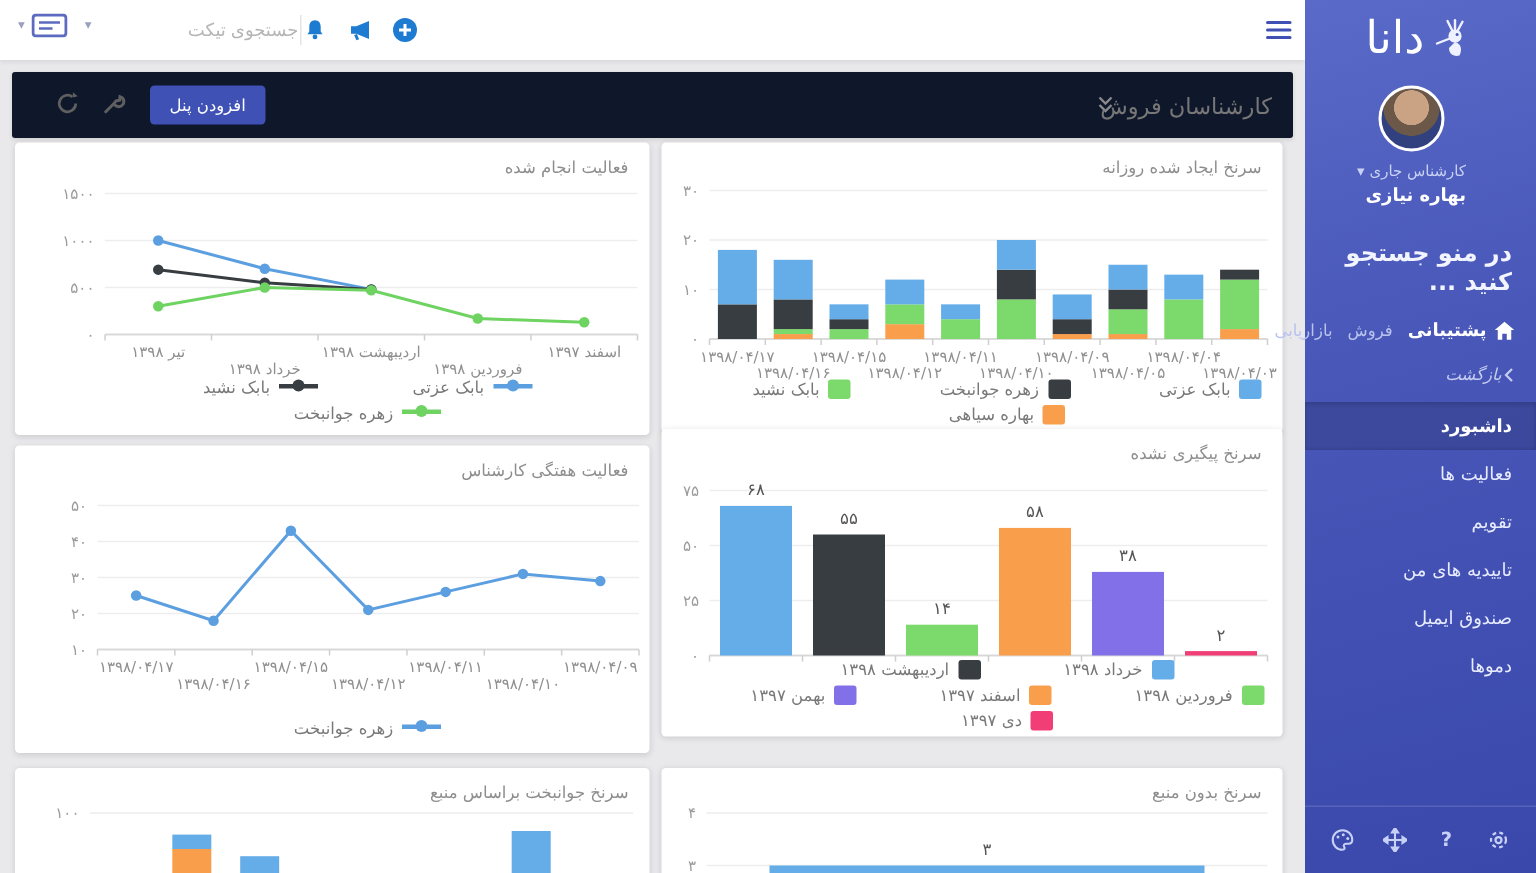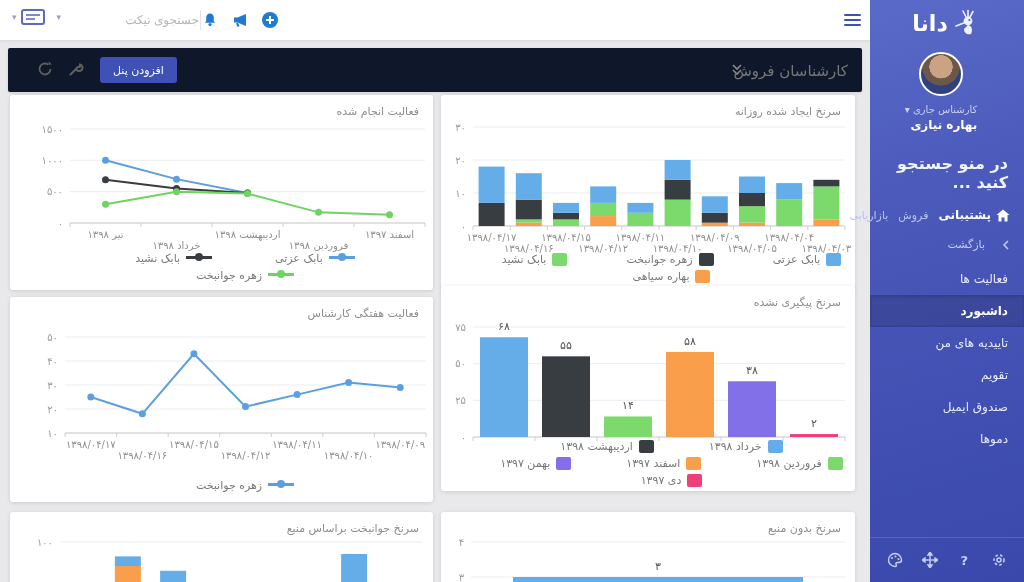--- a/index.html
+++ b/index.html
@@ -33,31 +33,31 @@
   .legend{position:absolute;left:0;right:0;display:flex;justify-content:center;align-items:center;direction:rtl;flex-wrap:wrap;column-gap:16px;row-gap:4px;}
   .lg{display:flex;align-items:flex-start;gap:6px;font-size:11px;color:#787878;cursor:pointer;margin-left:47px;}
   .lg-sq{width:15px;height:13px;border-radius:2px;display:inline-block;}
   .lg-line{position:relative;width:26px;height:10px;display:inline-block;}
   .lg-bar{position:absolute;left:0;top:4px;width:26px;height:2.5px;}
   .lg-dot{position:absolute;left:9px;top:1px;width:8px;height:8px;border-radius:50%;}
 
   
   .sidebar{position:absolute;right:0;top:0;width:154px;height:582px;background:linear-gradient(165deg,#5a6ac8 0%,#4857b8 40%,#3a48ac 100%);z-index:6;direction:rtl;color:#fff;}
   .logo{display:flex;align-items:center;justify-content:center;gap:4px;padding-top:8px;}
-  .logo-text{font-size:22px;font-weight:bold;color:#fff;}
+  .logo-text{font-size:30px;font-weight:normal;color:#fff;}
   .user{display:flex;align-items:center;gap:8px;padding:14px 12px 0 0;flex-direction:column;}
   .avatar{width:40px;height:40px;border-radius:50%;border:2px solid #fff;background:radial-gradient(circle at 50% 32%,#caa284 0 34%,#6b5848 35% 55%,#31407e 56%);flex:0 0 auto;}
   .user-meta{text-align:right;}
   .user-role{font-size:10px;color:#c9d1f4;cursor:pointer;}
   .user-name{font-size:12px;font-weight:bold;color:#fff;margin-top:3px;}
   .menu-search{padding:22px 16px 0 0;font-size:16px;font-weight:bold;color:#f2f4ff;cursor:pointer;}
   .side-tabs{display:flex;align-items:center;gap:10px;padding:16px 14px 0 10px;}
   .side-tab{font-size:11px;color:#b9c3ee;cursor:pointer;}
   .side-tab.active{font-size:12px;color:#fff;font-weight:bold;display:flex;align-items:center;gap:5px;}
-  .back-row{padding:16px 14px 10px 0;font-size:11px;color:#c5cdf0;display:flex;align-items:center;gap:17px;justify-content:flex-start;cursor:pointer;}
+  .back-row{padding:16px 14px 10px 0;font-size:11px;color:#c5cdf0;display:flex;align-items:center;gap:1px;justify-content:flex-start;cursor:pointer;font-style:italic;}
   .menu{margin-top:2px;}
   .menu-item{padding:9px 16px;font-size:12px;color:#e8ecff;cursor:pointer;}
   .menu-item.active{background:rgba(0,0,0,.14);color:#fff;font-weight:bold;box-shadow:inset 0 2px 3px rgba(0,0,0,.12), inset 0 -1px 2px rgba(0,0,0,.08);}
   .side-bottom{position:absolute;bottom:0;left:0;right:0;height:44px;border-top:1px solid rgba(255,255,255,.14);display:flex;align-items:center;justify-content:space-around;padding:0 8px;}
   .sb-icon{width:20px;height:20px;display:flex;align-items:center;justify-content:center;color:#c7d0f5;cursor:pointer;font-size:13px;font-weight:bold;}
 </style>
 </head>
 <body>
 
 <div class="stage">
@@ -470,24 +470,24 @@
     </div>
 
     <div class="back-row">
       <svg width="8" height="10" viewBox="0 0 8 10">
         <polyline points="6,1 2,5 6,9" fill="none" stroke="#c5cdf0" stroke-width="1.5"></polyline>
       </svg>
       <span>بازگشت</span>
     </div>
 
     <div class="menu">
+      <div class="menu-item active">داشبورد</div>
       <div class="menu-item">فعالیت ها</div>
-      <div class="menu-item active">داشبورد</div>
+      <div class="menu-item">تقویم</div>
       <div class="menu-item">تاییدیه های من</div>
-      <div class="menu-item">تقویم</div>
       <div class="menu-item">صندوق ایمیل</div>
       <div class="menu-item">دموها</div>
     </div>
 
     <div class="side-bottom">
       <span class="sb-icon">
         <svg width="16" height="16" viewBox="0 0 16 16">
           <circle cx="8" cy="8" r="2" fill="none" stroke="#c7d0f5" stroke-width="1.5"></circle>
           <circle cx="8" cy="8" r="5" fill="none" stroke="#c7d0f5" stroke-width="1.5" stroke-dasharray="2.6 2.2"></circle>
         </svg>

